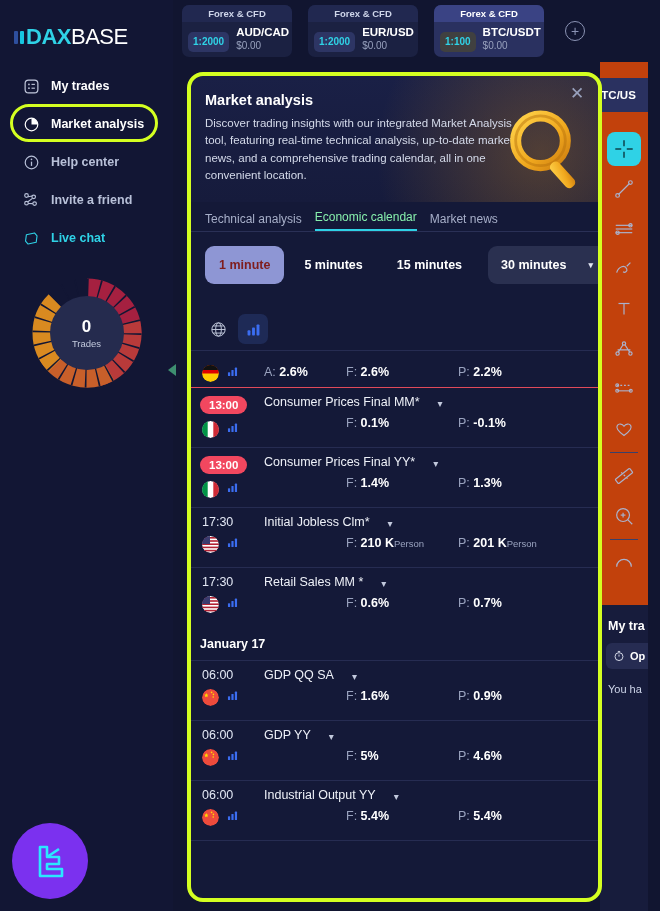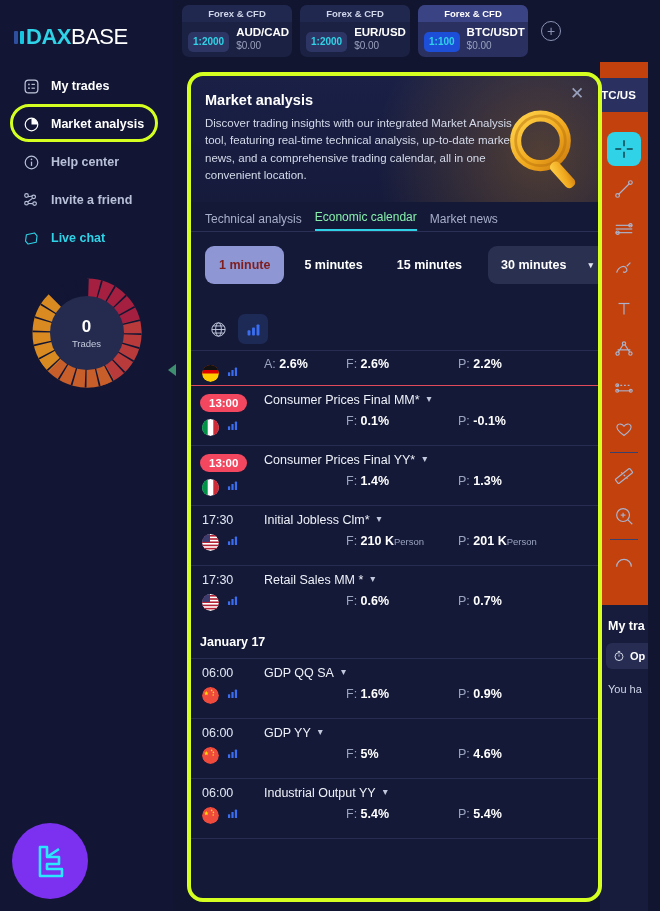--- a/index.html
+++ b/index.html
@@ -56,34 +56,34 @@
 
   .avatar{
     position:absolute; left:12px; bottom:12px; width:76px; height:76px;
     border-radius:50%; background:#7b31ef;
     display:flex; align-items:center; justify-content:center;
   }
 
   
   #topbar{
     position:absolute; left:173px; top:0; right:0; height:62px;
-    background:#111530; display:flex; align-items:center; gap:8px; padding-left:9px;
+    background:#111530; display:flex; align-items:center; gap:16px; padding-left:9px;
   }
   .sym-card{
     width:110px; height:52px; background:#1b2142; border-radius:7px;
     overflow:hidden; cursor:pointer; flex:none;
   }
   .sym-card.sel{ background:#2a3160; }
   .sym-head{ height:17px; font-size:9.5px; font-weight:bold; color:#cfd6ea;
              display:flex;align-items:center;justify-content:center; background:#212850;}
   .sym-card.sel .sym-head{ background:#3a4384; color:#ffffff;}
   .sym-body{ display:flex; align-items:flex-end; gap:7px; padding:4px 12px 0 6px;}
   .lev{ background:#2d3564; border-radius:5px; padding:5px 5px; font-size:10px;
         font-weight:bold; color:#2fd2e6; line-height:1;}
-  .sym-card.sel .lev{ background:#1d4ed8; }
+  .sym-card.sel .lev{ background:#404040; }
   .sym-txt .pair{ font-size:11.5px; font-weight:bold; color:#ffffff; line-height:1.1;}
   .sym-txt .amt{ font-size:10px; color:#98a1bd; line-height:1.3;}
   .add-sym{ width:20px;height:20px;border:1.4px solid #8b93b4;border-radius:50%;
             display:flex;align-items:center;justify-content:center;color:#8b93b4;
             font-size:14px; margin-left:5px; cursor:pointer; flex:none;}
 
   
   #right-rail{
     position:absolute; right:12px; top:62px; width:48px; bottom:0;
     background:#c2410c; z-index:2;
@@ -157,21 +157,21 @@
   .cal{ flex:1; overflow:hidden; }
   .cal-row{ position:relative; border-top:1px solid #262c52; padding:7px 0 8px 0; }
   .cal-row.redline{ border-top:1.4px solid #e14a5a; }
   .cal-left{ position:absolute; left:9px; top:7px; width:64px; }
   .time{ font-size:12.5px; color:#e3e8f5; padding-left:2px;}
   .time.badge{ display:inline-block; background:#f2475f; color:#ffffff; font-weight:bold;
                border-radius:11px; padding:3px 9px; font-size:11.5px; }
   .flagline{ display:flex; align-items:center; gap:7px; margin-top:6px; padding-left:2px;}
   .flag{ width:17px;height:17px;border-radius:50%; overflow:hidden; flex:none; position:relative;}
   .cal-main{ padding-left:73px; min-height:44px;}
-  .ev-name{ font-size:12.5px; color:#eef1f8; display:flex;align-items:flex-start;gap:7px;}
+  .ev-name{ font-size:12.5px; color:#eef1f8; display:flex;align-items:flex-end;gap:18px;}
   .ev-chev{ color:#c2c9dd; font-size:10px; }
   .ev-vals{ display:flex; margin-top:7px; }
   .val{ font-size:12.5px; color:#9aa3bf; white-space:nowrap;}
   .val b{ color:#ffffff; font-weight:bold; }
   .val .unit{ font-size:9.5px; color:#9aa3bf; font-weight:normal;}
   .c-a{ width:82px; }
   .c-f{ width:112px; }
   .c-p{ width:110px; }
   .pad-a{ width:82px; }
   .date-sep{ font-size:12.5px; font-weight:bold; color:#ffffff; padding:10px 0 9px 9px;}
@@ -494,21 +494,21 @@
           <span>
             <svg width="13" height="13" viewBox="0 0 20 20">
                 <rect x="3" y="11" width="3.4" height="6" rx="1" fill="#3b6df0"></rect>
                 <rect x="8.3" y="7.5" width="3.4" height="9.5" rx="1" fill="#3b6df0"></rect>
                 <rect x="13.6" y="4" width="3.4" height="13" rx="1" fill="#3b6df0"></rect>
               </svg>
           </span>
         </div>
       </div>
       <div class="cal-main" style="min-height:24px;padding-top:4px;">
-        <div class="ev-vals" style="margin-top:0">
+        <div class="ev-vals" style="margin-top:8px">
           <span class="val c-a"><span>A:</span> <b>2.6%</b></span>
           <span class="val c-f"><span>F:</span> <b>2.6%</b></span>
           <span class="val c-p"><span>P:</span> <b>2.2%</b></span>
         </div>
       </div>
     </div>
 
     <div class="cal-row" style="border-top:none;">
       <div class="cal-left">
         <div class="time badge">13:00</div>

